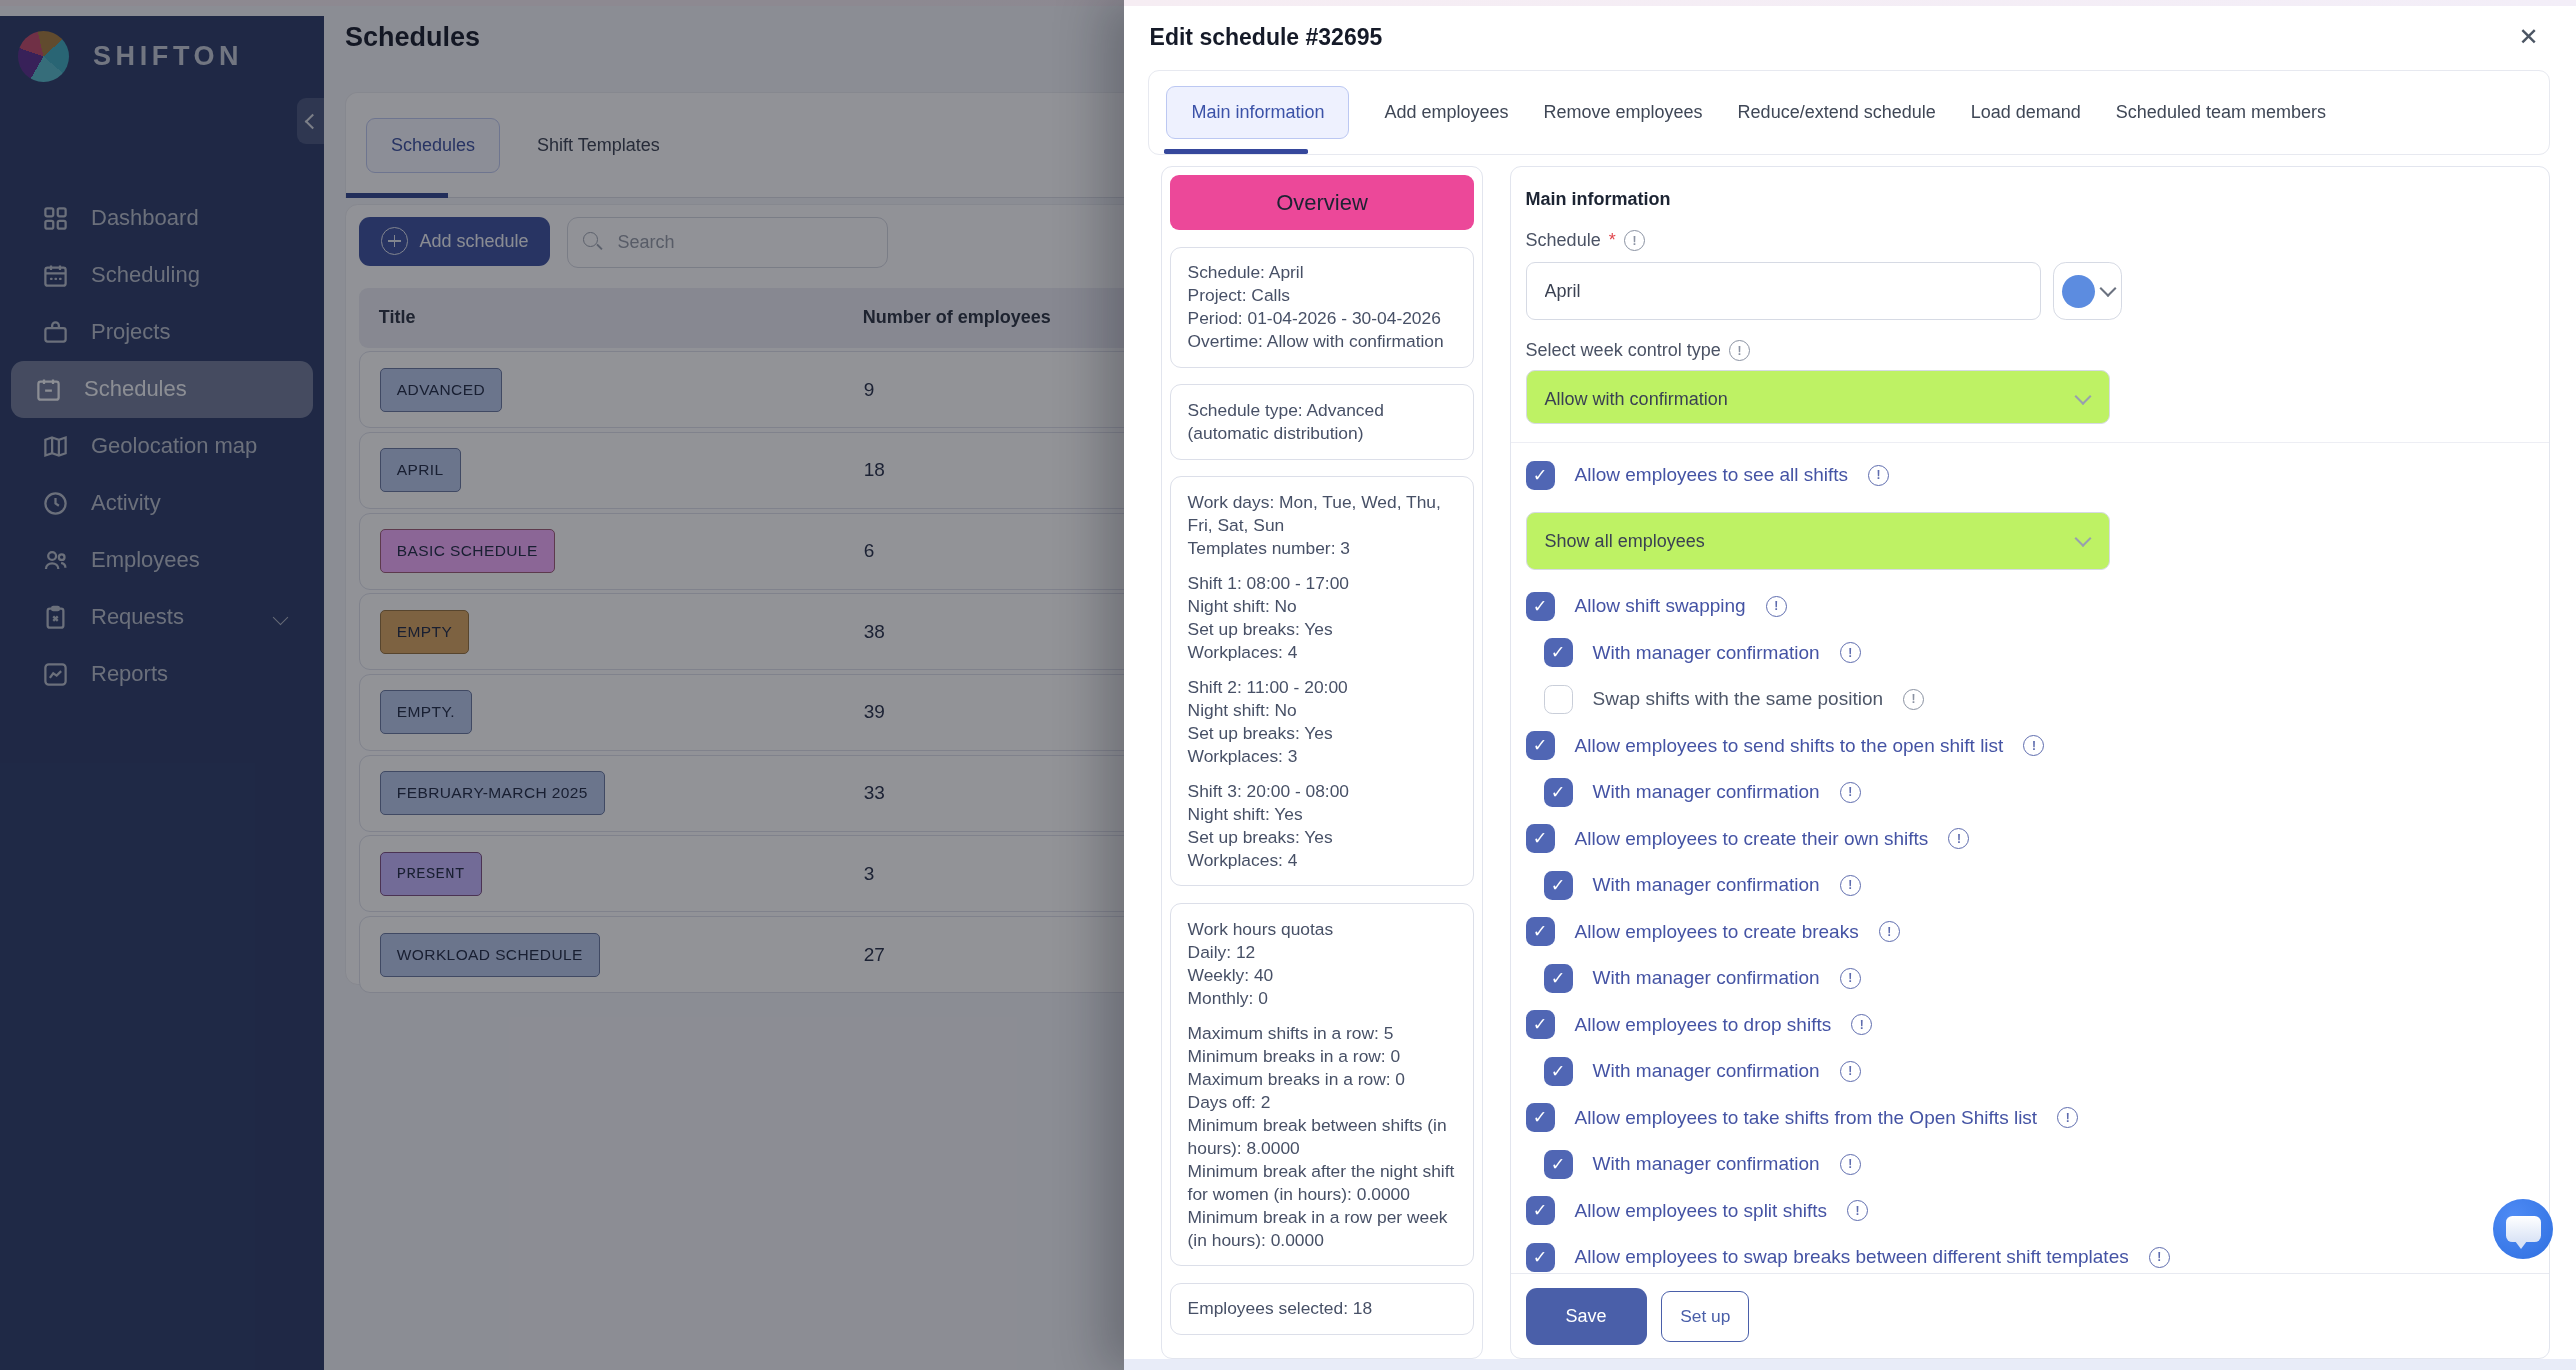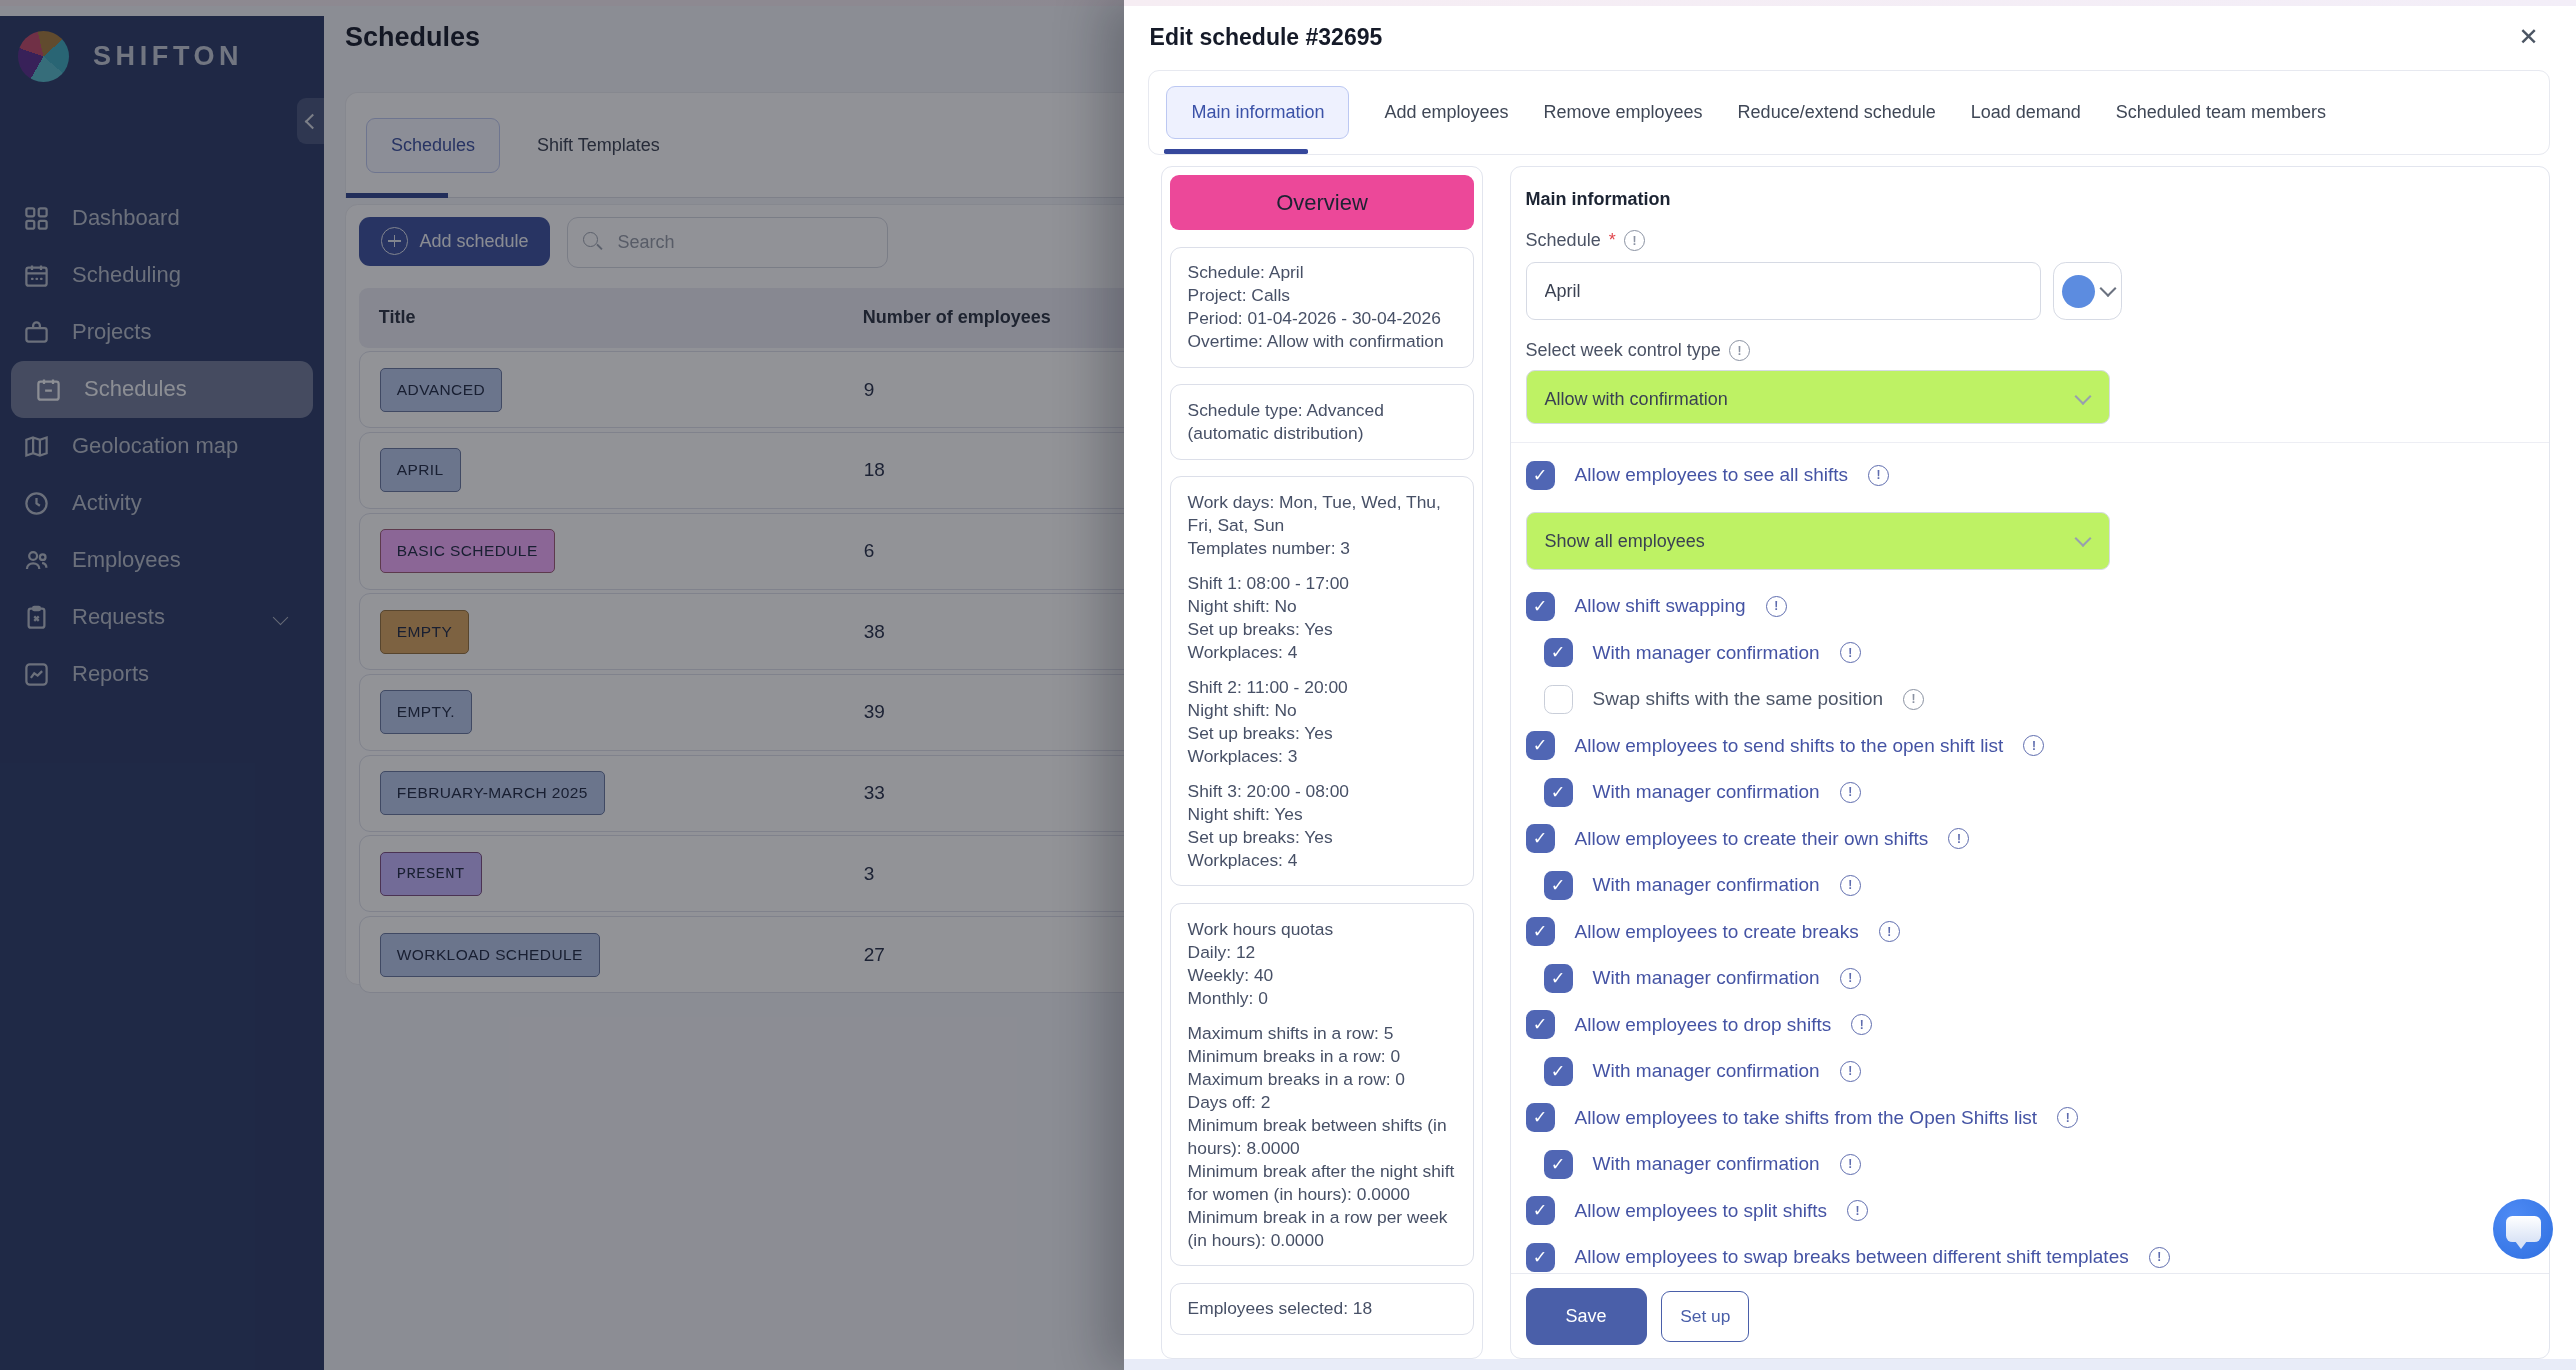--- a/index.html
+++ b/index.html
@@ -11,21 +11,21 @@
   
   .sidebar{position:absolute;left:0;top:16px;width:324px;height:1370px;background:#2c3b69;z-index:20;}
   .logo-row{display:flex;align-items:center;gap:24px;padding:14.6px 0 0 18px;}
   .logo-circle{width:51px;height:51px;border-radius:50%;
         background:conic-gradient(from 210deg,#5a2f8c 0 22%,#c04a6b 22% 38%,#a57a3e 38% 55%,#3fa9bd 55% 78%,#56b9c9 78% 100%);}
   .brand{font-size:27px;font-weight:700;letter-spacing:4.6px;color:#c3c9d6;}
   .collapse-btn{position:absolute;right:0;top:82px;width:27px;height:46px;
         background:rgba(255,255,255,.14);border-radius:9px 0 0 9px;display:flex;align-items:center;justify-content:center;cursor:pointer;}
   .chev-l{width:9px;height:9px;border-left:2.3px solid #d6dae2;border-bottom:2.3px solid #d6dae2;transform:rotate(45deg);margin-left:3.7px;}
   .nav{margin-top:108px;display:flex;flex-direction:column;}
-  .nav-item{height:57px;display:flex;align-items:center;gap:22px;padding-left:23px;color:#b7bdca;font-size:22px;cursor:pointer;}
+  .nav-item{height:57px;display:flex;align-items:center;gap:22px;padding-left:42px;color:#b7bdca;font-size:22px;cursor:pointer;}
   .nav-item svg{width:27px;height:27px;flex-shrink:0;}
   .nav-item.active{margin:0 11px;padding-left:24px;border-radius:12.8px;background:rgba(255,255,255,.33);color:#f2f4f8;}
   .chev-d-nav{width:10px;height:10px;border-right:1.8px solid #aeb4c2;border-bottom:1.8px solid #aeb4c2;transform:rotate(45deg);margin-left:auto;margin-right:38px;}
 
   
   .main{position:absolute;left:324px;top:0;right:0;bottom:0;background:#f1f2f7;padding:22px 0 0 21px;z-index:1;}
   .page-title{margin:0;font-size:27px;font-weight:700;color:#171c2c;}
   .tabs-card{position:relative;margin-top:39px;height:104px;background:#fcfcfe;border:0.9px solid #e8e9ee;
         border-radius:12.8px 12.8px 0 0;border-bottom:0.9px solid #d9dbe4;display:flex;align-items:center;padding-left:20px;gap:37px;}
   .tab-pill{height:53px;padding:0 24px;display:flex;align-items:center;border:1.4px solid #bcc6ee;

